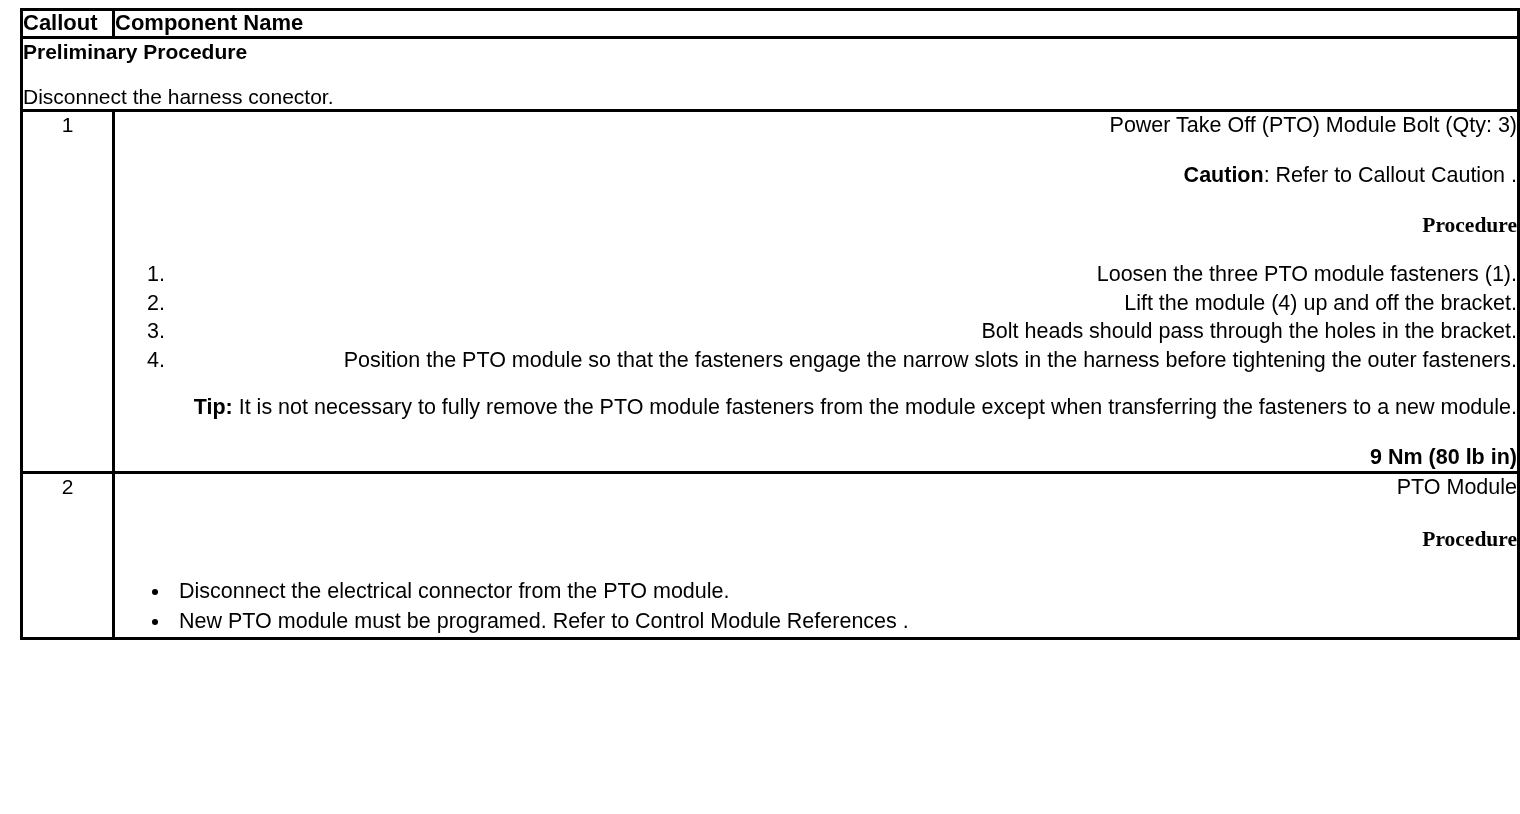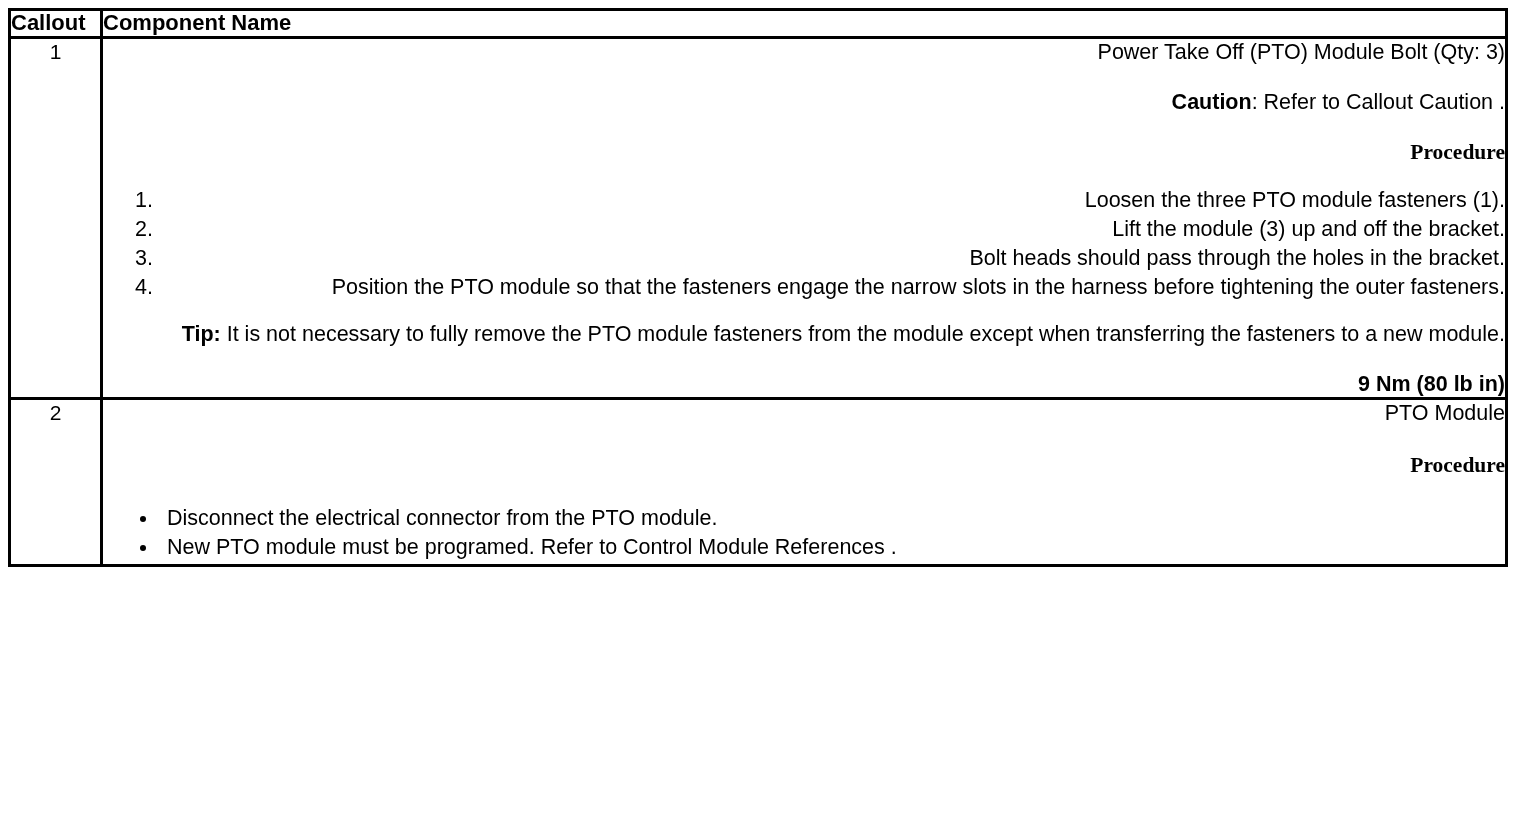--- a/index.html
+++ b/index.html
@@ -17,21 +17,21 @@
 
   .page {
     position: relative;
     width: 1520px;
     height: 814px;
     background: #ffffff;
   }
 
   .service-table {
     position: absolute;
-    left: 8px;
+    left: 20px;
     top: 8px;
     width: 1500px;
     border-collapse: collapse;
     table-layout: fixed;
     background: #ef4444;
   }
 
   .service-table td,
   .service-table th {
     border: 3px solid #000000;
@@ -149,34 +149,40 @@
       <col class="col-callout">
       <col>
     </colgroup>
     <tbody>
 
       <tr>
         <th class="hdr-callout">Callout</th>
         <th class="hdr-component">Component Name</th>
       </tr>
 
+      <tr>
+        <td class="prelim-cell" colspan="2">
+          <p class="prelim-title">Preliminary Procedure</p>
+          <p class="prelim-text">Disconnect the harness conector.</p>
+        </td>
+      </tr>
 
       <tr>
         <td class="callout-num">1</td>
         <td class="body-cell">
 
           <p class="comp-name">Power Take Off (PTO) Module Bolt (Qty: 3)</p>
 
           <p class="caution-line"><b>Caution</b><span>: Refer to Callout Caution .</span></p>
 
           <p class="sub-head">Procedure</p>
 
           <ol class="steps">
             <li>Loosen the three PTO module fasteners (1).</li>
-            <li>Lift the module (3) up and off the bracket.</li>
+            <li>Lift the module (4) up and off the bracket.</li>
             <li>Bolt heads should pass through the holes in the bracket.</li>
             <li>Position the PTO module so that the fasteners engage the narrow slots in the harness before tightening the outer fasteners.</li>
           </ol>
 
           <p class="tip-line"><b>Tip:</b><span> It is not necessary to fully remove the PTO module fasteners from the module except when transferring the fasteners to a new module.</span></p>
 
           <p class="torque">9 Nm (80 lb in)</p>
 
         </td>
       </tr>

